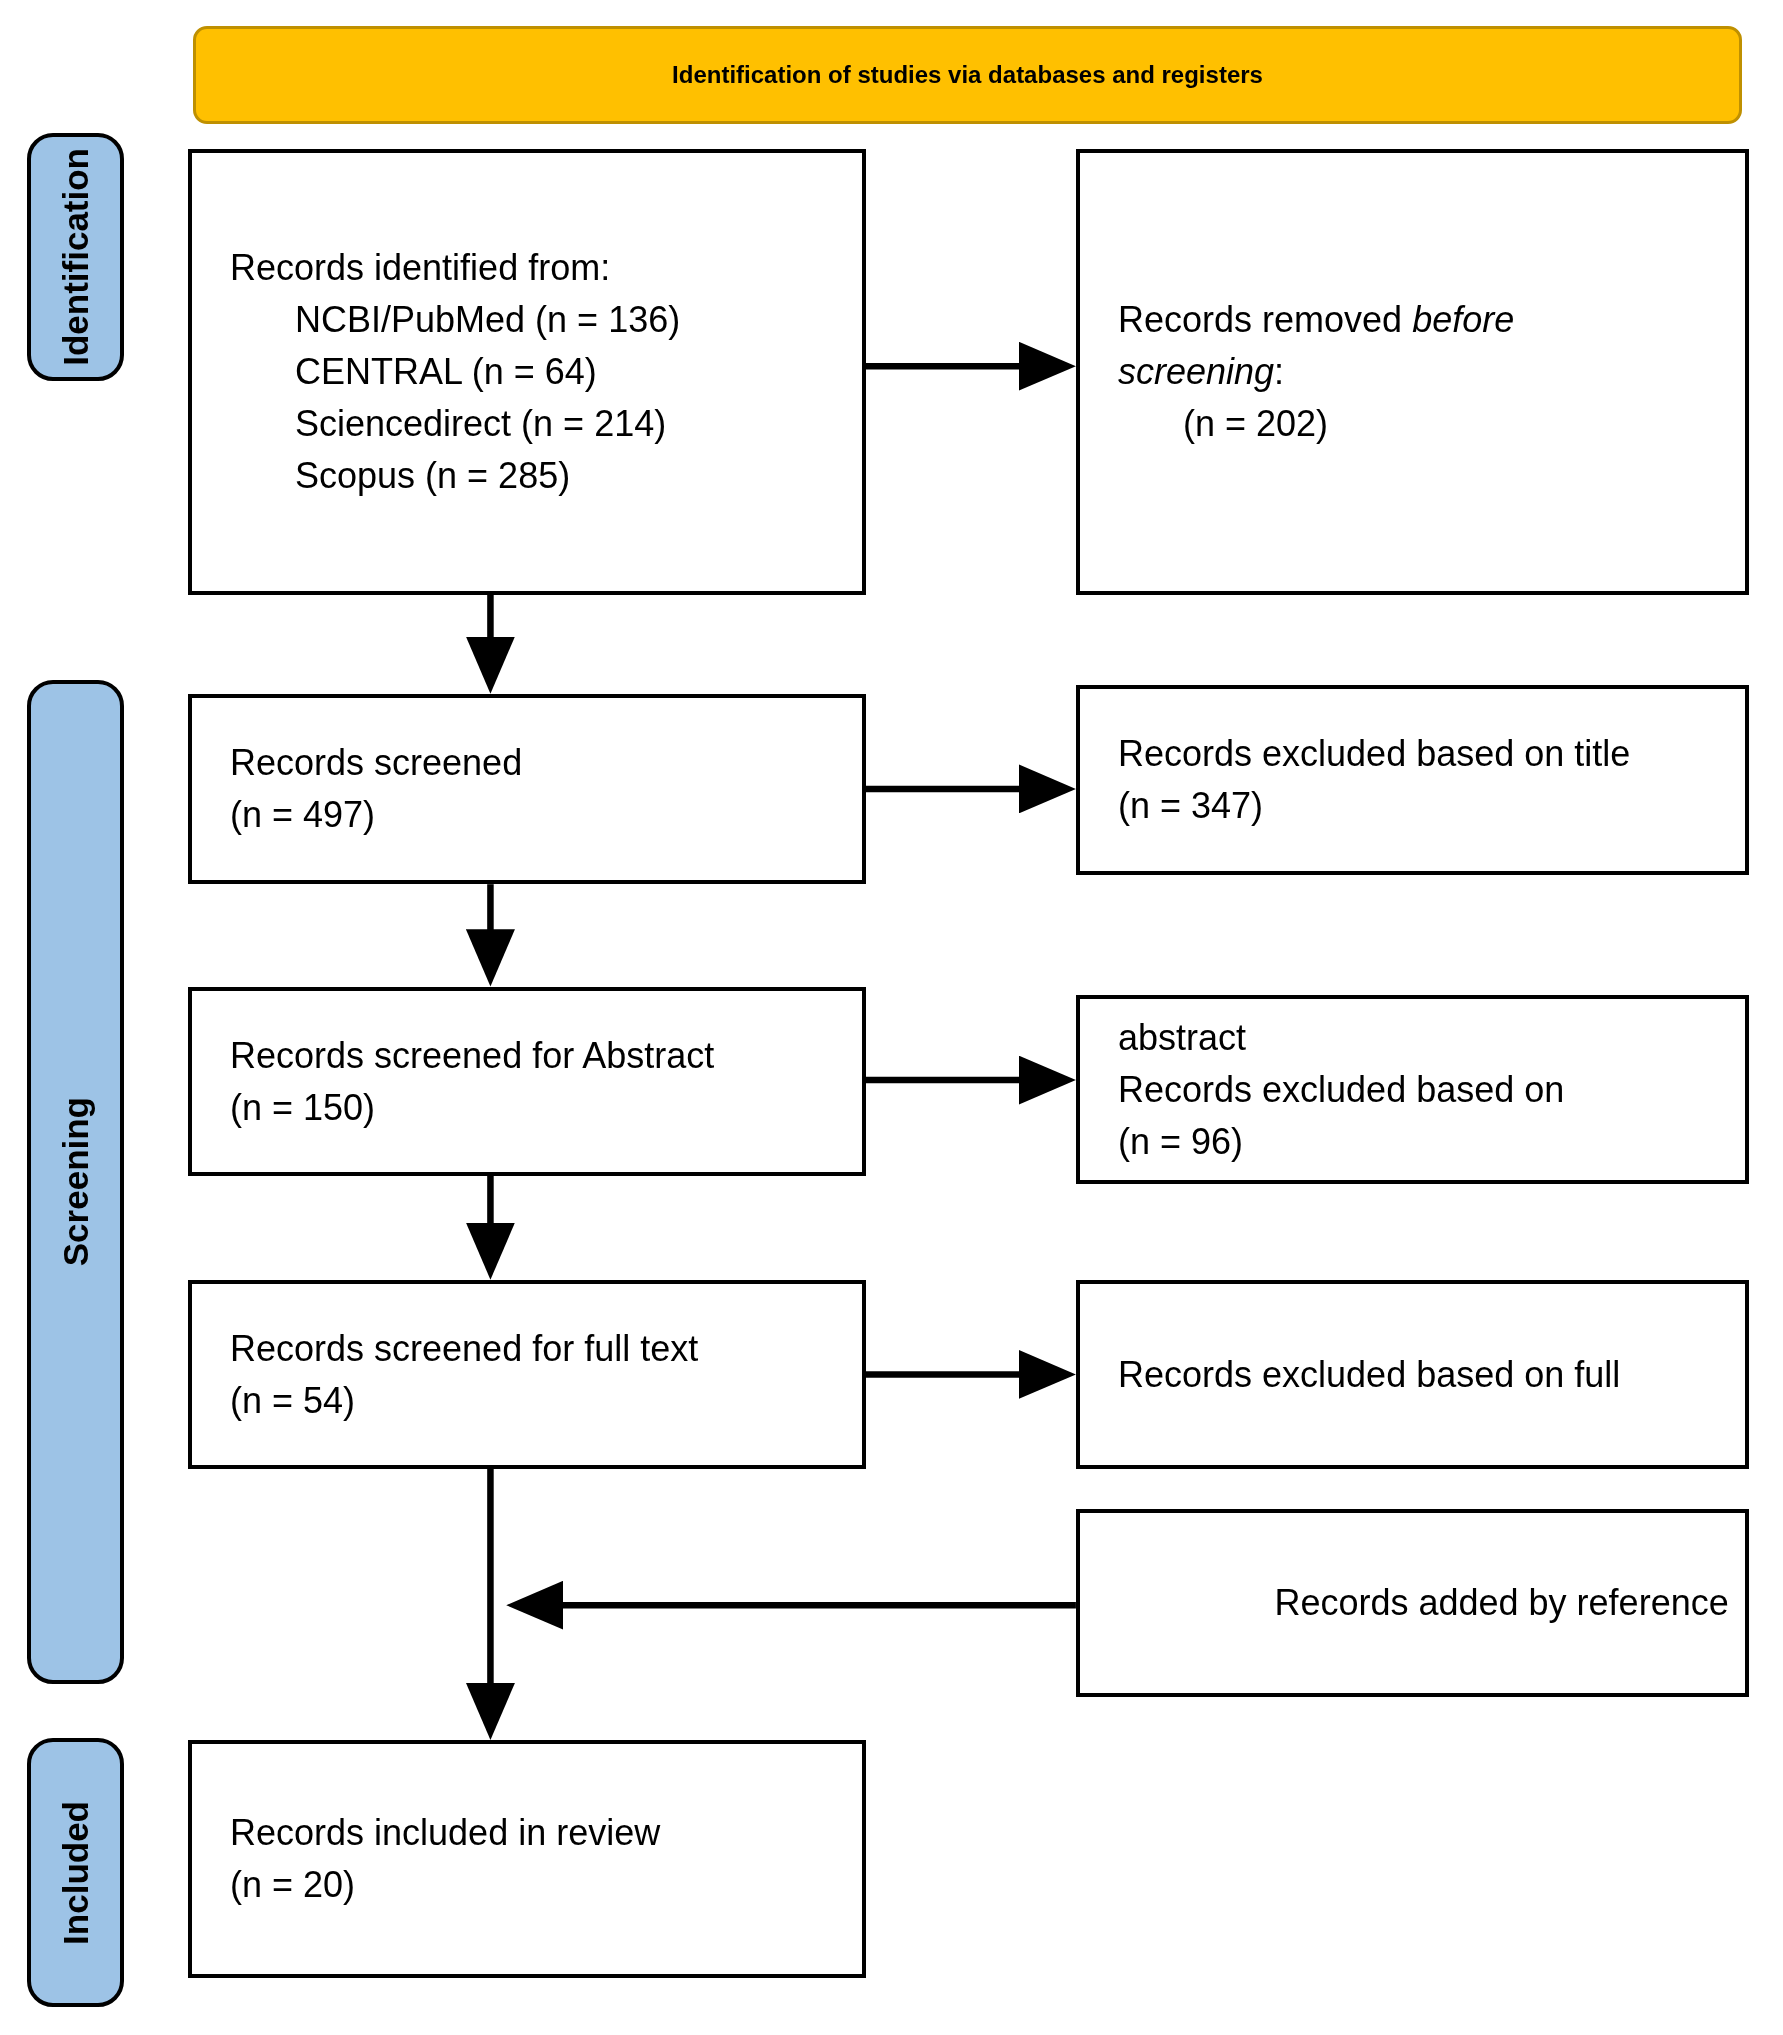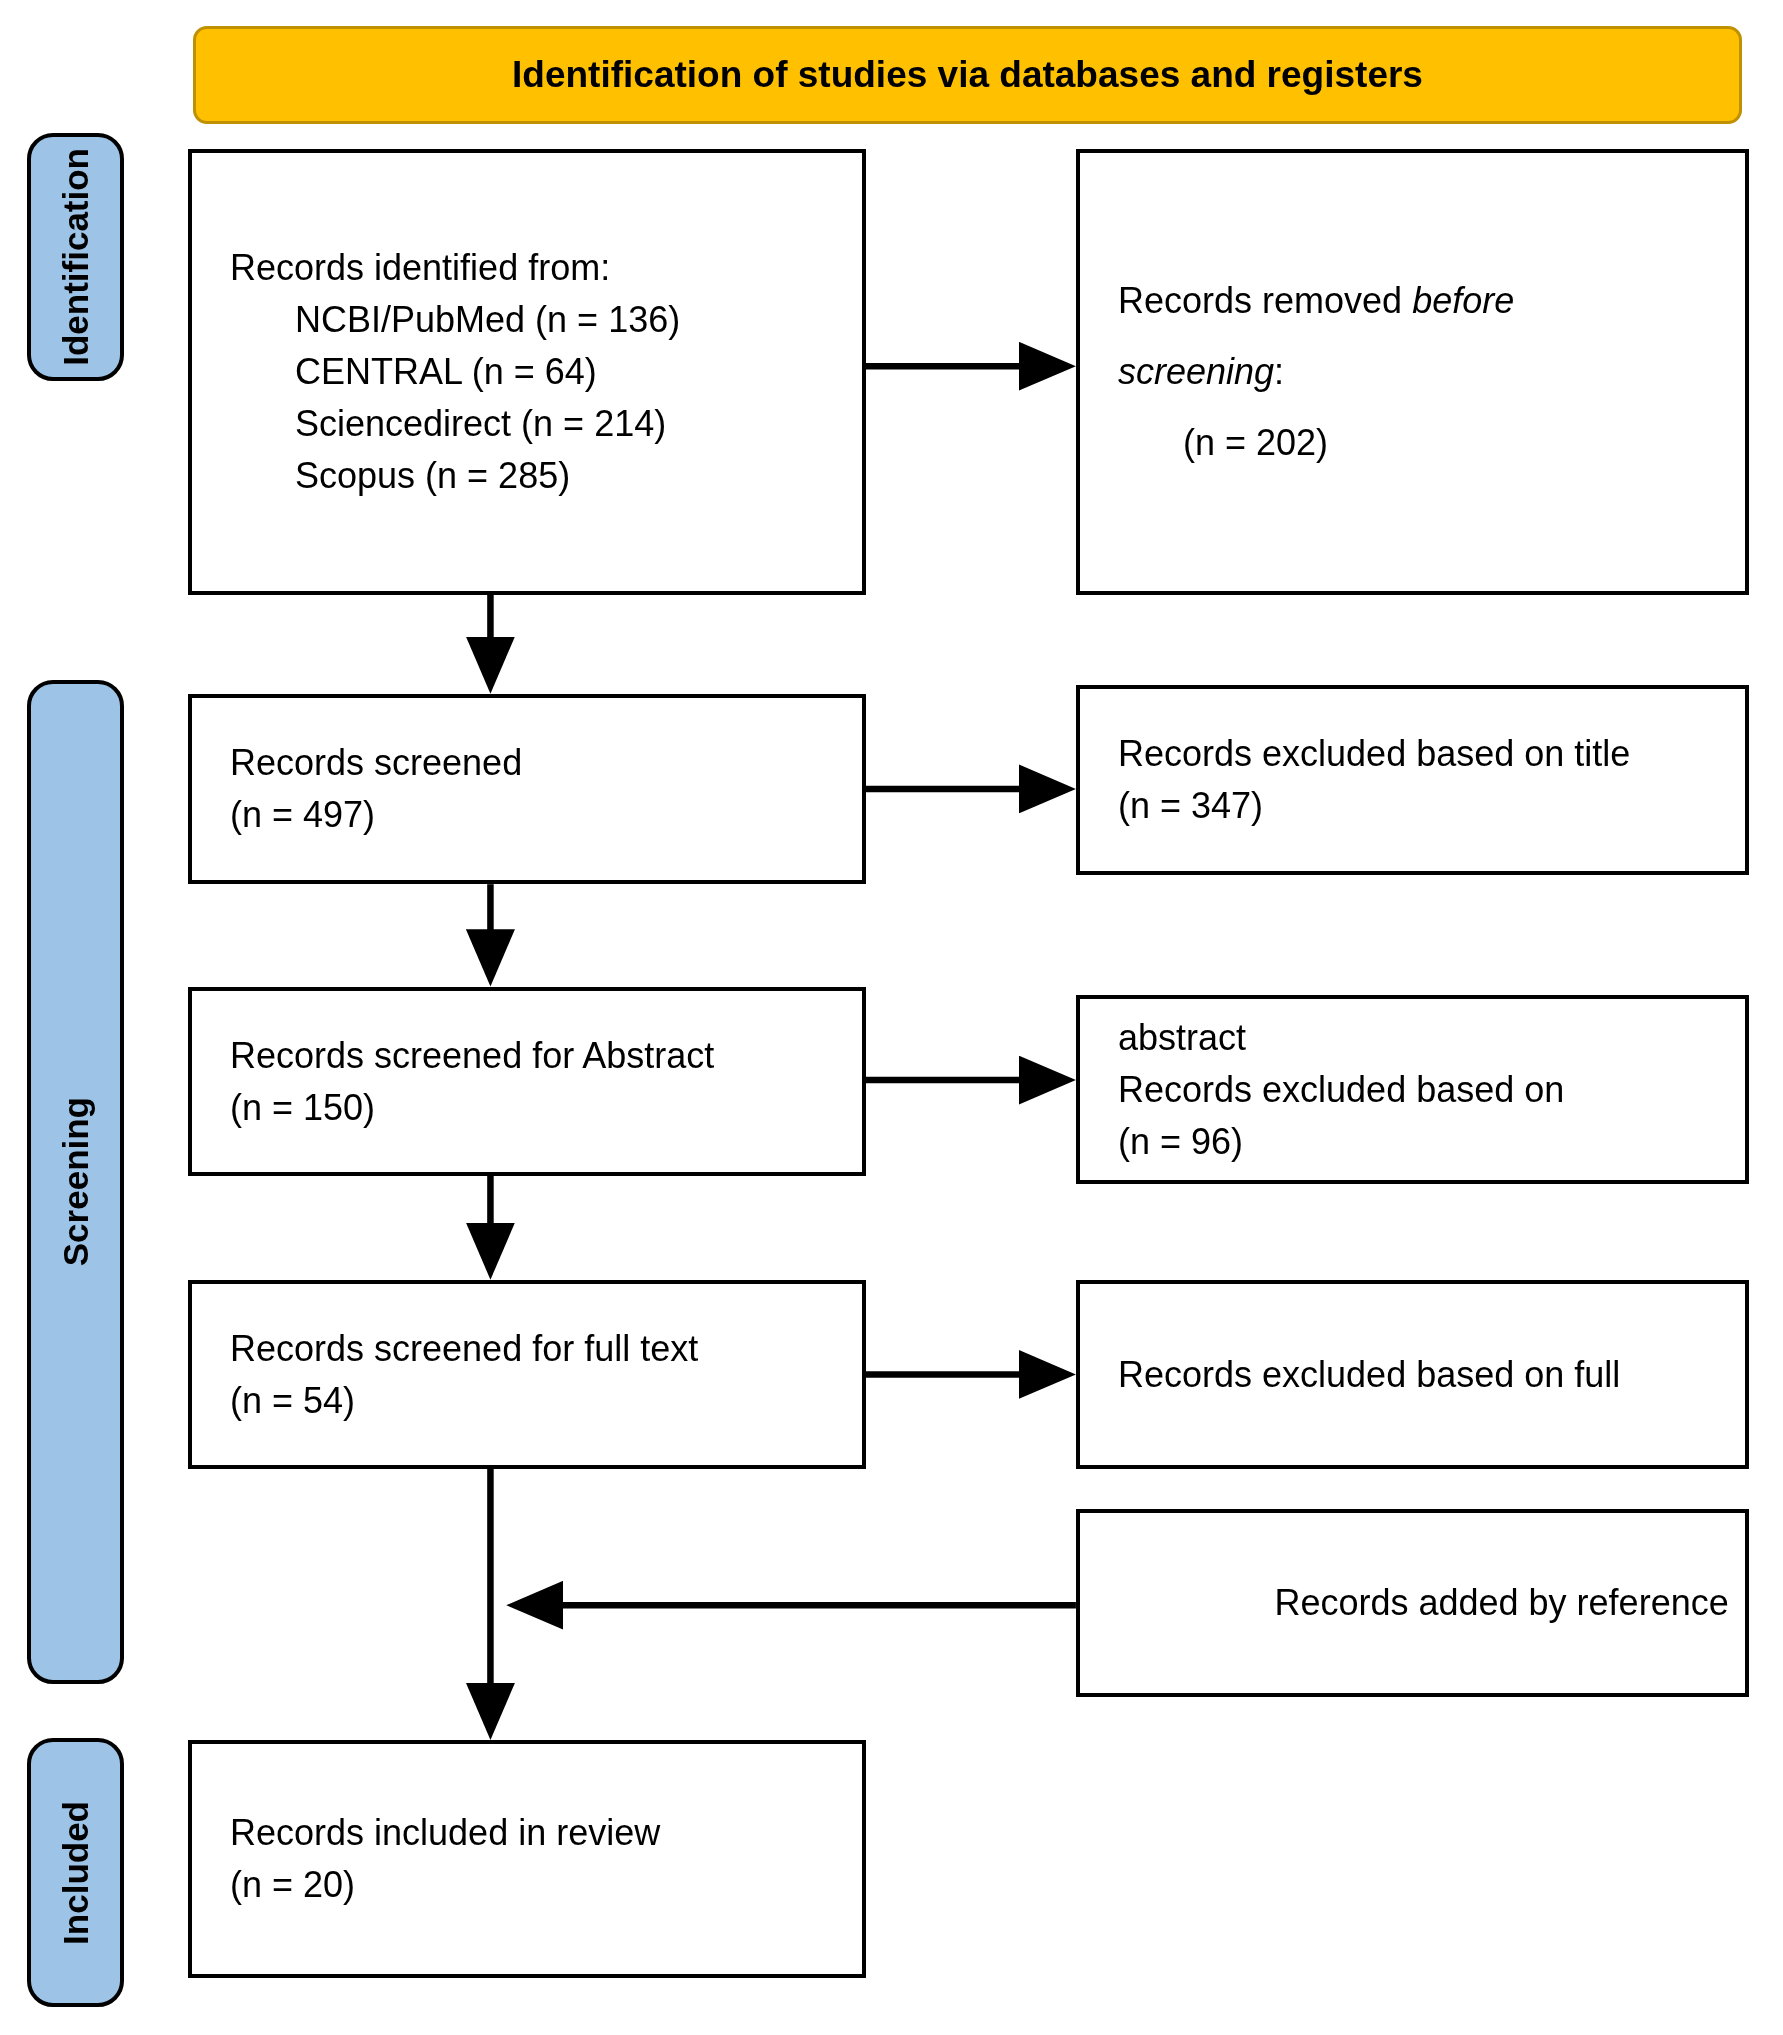--- a/index.html
+++ b/index.html
@@ -16,21 +16,21 @@
   .banner {
     position: absolute;
     left: 193px; top: 25.6px;
     width: 1549px; height: 98px;
     background: var(--banner-fill, #FFC000);
     border: 3.8px solid var(--banner-border, #BF9000);
     border-radius: 14px;
     box-sizing: border-box;
     display: flex; align-items: center; justify-content: center;
     font-weight: bold;
-    font-size: 37px;
+    font-size: 24px;
   }
 
   
   .stage {
     position: absolute;
     left: 27px; width: 97px;
     background: var(--stage-fill, #9DC3E6);
     border: 4.9px solid #000;
     border-radius: 26px;
     box-sizing: border-box;
@@ -55,21 +55,21 @@
     box-sizing: border-box;
     display: flex; flex-direction: column; justify-content: center;
     padding: 11px 16.3px 11px 38px;
     font-size: 36px;
     line-height: 52px;
   }
   .col-left  { left: 188px;  width: 678px; }
   .col-right { left: 1076px; width: 673px; }
 
   #box-identified        { top: 149px;  height: 446px; }
-  #box-removed           { top: 149px;  height: 446px; gap: 19px; }
+  #box-removed           { top: 149px;  height: 446px; }
   #box-screened          { top: 694px; height: 190px; }
   #box-excluded-title    { top: 685px; height: 190px; }
   #box-screened-abstract { top: 987px; height: 189px; }
   #box-excluded-abstract { top: 995px; height: 189px; }
   #box-screened-fulltext { top: 1280px; height: 189px; }
   #box-excluded-fulltext { top: 1280px; height: 189px; gap: 40px; }
   #box-reference-added   { top: 1509px; height: 188px; align-items: flex-end; }
   #box-included          { top: 1740px; height: 238px; }
 
   .indent { margin-left: 65px; }

